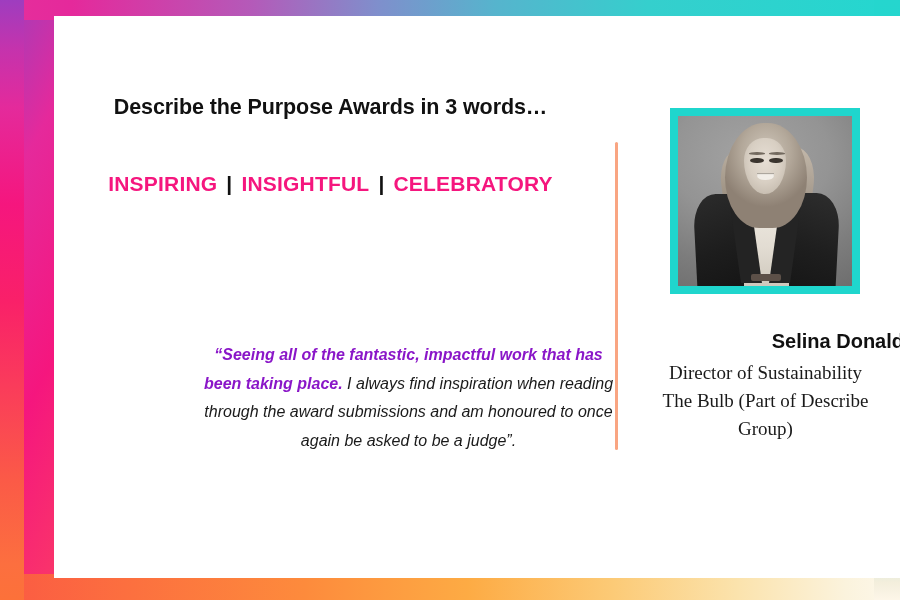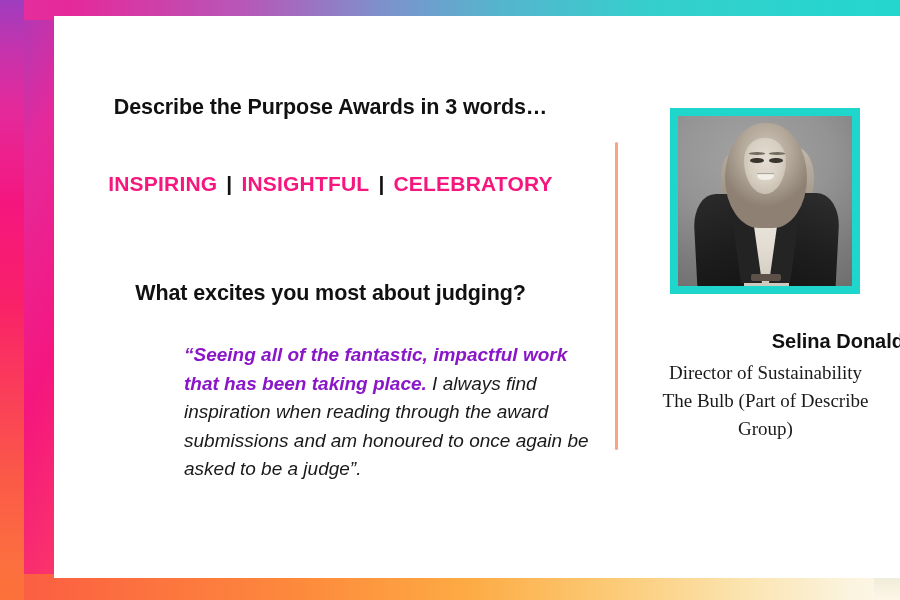--- a/index.html
+++ b/index.html
@@ -131,25 +131,25 @@
     top: 265px;
     width: 537px;
     text-align: center;
     font-size: 21.5px;
     font-weight: bold;
     color: #111111;
     letter-spacing: -0.1px;
   }
   #quote-block {
     position: absolute;
-    left: 122px;
+    left: 139px;
     top: 325px;
     width: 415px;
-    text-align: left;
-    font-size: 19px;
+    text-align: center;
+    font-size: 16px;
     line-height: 28.5px;
     font-style: italic;
     color: #1a1a1a;
   }
   .quote-bold {
     color: #8a16c8;
     font-weight: bold;
     font-style: italic;
   }
 
@@ -380,21 +380,20 @@
   <div id="card">
 
     <div id="left-col">
 
       <div id="question-one">Describe the Purpose Awards in 3 words…</div>
 
       <div id="keyword-row">
         <span class="keyword">INSPIRING</span><span class="sep">|</span><span class="keyword">INSIGHTFUL</span><span class="sep">|</span><span class="keyword">CELEBRATORY</span>
       </div>
 
-      <div id="question-two">What excites you most about judging?</div>
 
       <div id="quote-block">
         <span class="quote-bold">“Seeing all of the fantastic, impactful work that has been taking place.</span><span> I always find inspiration when reading through the award submissions and am honoured to once again be asked to be a judge”.</span>
       </div>
     </div>
 
     <div id="divider"></div>
 
     <div id="right-col">
 

